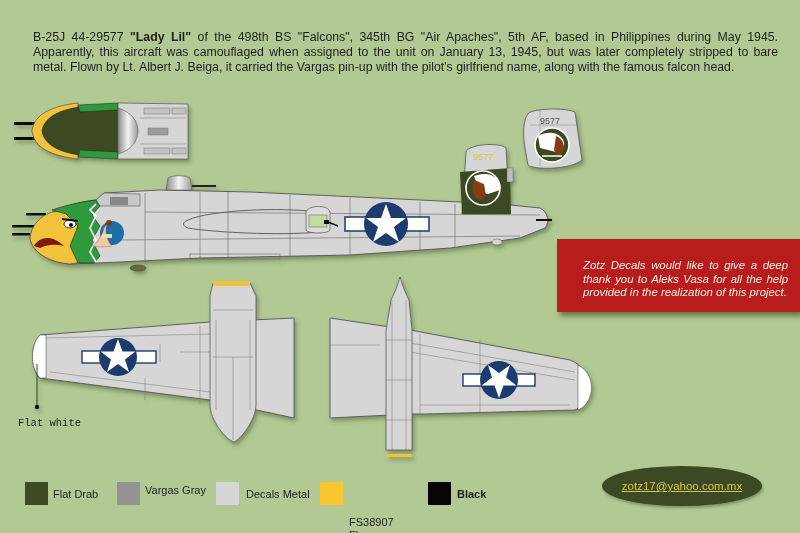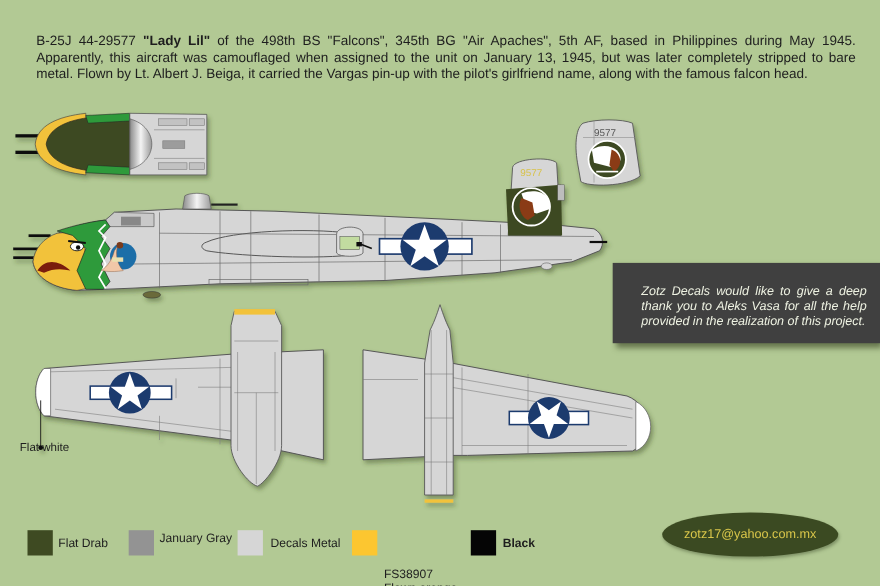--- a/index.html
+++ b/index.html
@@ -11,21 +11,21 @@
   }
   .desc {
     position: absolute; left: 33px; top: 30px; width: 745px;
     font-size: 12.3px; line-height: 15px; color: #1e1e1e;
     text-align: justify;
   }
   .desc b { font-weight: bold; }
   .art { position: absolute; left: 0; top: 0; }
   .thanks {
     position: absolute; left: 557px; top: 239px; width: 243px; height: 73px;
-    background: #404040;
+    background: #b91c1c;
     box-shadow: 3px 4px 5px rgba(40,50,20,0.55);
   }
   .thanks p {
     margin: 0; position: absolute; left: 26px; top: 20px; width: 205px;
     font-style: italic; font-size: 11.4px; line-height: 13.5px; color: #eef2e2;
     text-align: justify; text-align-last: left;
   }
   .legend {
     position: absolute; left: 25px; top: 482px; height: 24px; width: 520px;
   }
@@ -35,24 +35,24 @@
   }
   .legend .label {
     position: absolute; top: 0; font-size: 11px; line-height: 12.5px; color: #1e1e1e;
     white-space: nowrap;
   }
   .email {
     position: absolute; left: 602px; top: 466px; width: 160px; height: 40px;
     border-radius: 50%; background: #3b4a22;
     box-shadow: 1px 2px 3px rgba(30,40,15,0.35);
     display: flex; align-items: center; justify-content: center;
-    font-size: 11.5px; color: #d9c64a;
+    font-size: 11.5px; color: #d9c64a; text-decoration: underline;
   }
   .flat-white-label {
-    position: absolute; left: 18px; top: 401px; font-size: 10.5px; color: #1e1e1e;
+    position: absolute; left: 18px; top: 417px; font-size: 10.5px; color: #1e1e1e; font-family: Liberation Mono, monospace;
   }
 </style>
 </head>
 <body>
 
 <div class="desc">
   <span>B-25J 44-29577 </span><b>"Lady Lil"</b><span> of the 498th BS "Falcons", 345th BG "Air Apaches", 5th AF, based in Philippines during May 1945. Apparently, this aircraft was camouflaged when assigned to the unit on January 13, 1945, but was later completely stripped to bare metal. Flown by Lt. Albert J. Beiga, it carried the Vargas pin-up with the pilot's girlfriend name, along with the famous falcon head.</span>
 </div>
 
 <svg class="art" width="800" height="533" viewBox="0 0 800 533">
@@ -244,21 +244,21 @@
   <p>Zotz Decals would like to give a deep thank you to Aleks Vasa for all the help provided in the realization of this project.</p>
 </div>
 
 <div class="legend">
   <div class="item" style="left:0;">
     <div class="swatch" style="background:#3e4a22;"></div>
     <div class="label" style="left:28px;top:6px;">Flat Drab</div>
   </div>
   <div class="item" style="left:92px;">
     <div class="swatch" style="background:#939393;"></div>
-    <div class="label" style="left:28px;top:2px;">January Gray</div>
+    <div class="label" style="left:28px;top:2px;">Vargas Gray</div>
   </div>
   <div class="item" style="left:191px;">
     <div class="swatch" style="background:#d6d6d6;"></div>
     <div class="label" style="left:30px;top:6px;">Decals Metal</div>
   </div>
   <div class="item" style="left:295px;">
     <div class="swatch" style="background:#fcc630;"></div>
     <div class="label" style="left:29px;top:-6px;margin-top:40px;">
       <div>FS38907</div>
       <div>Flown orange</div>

